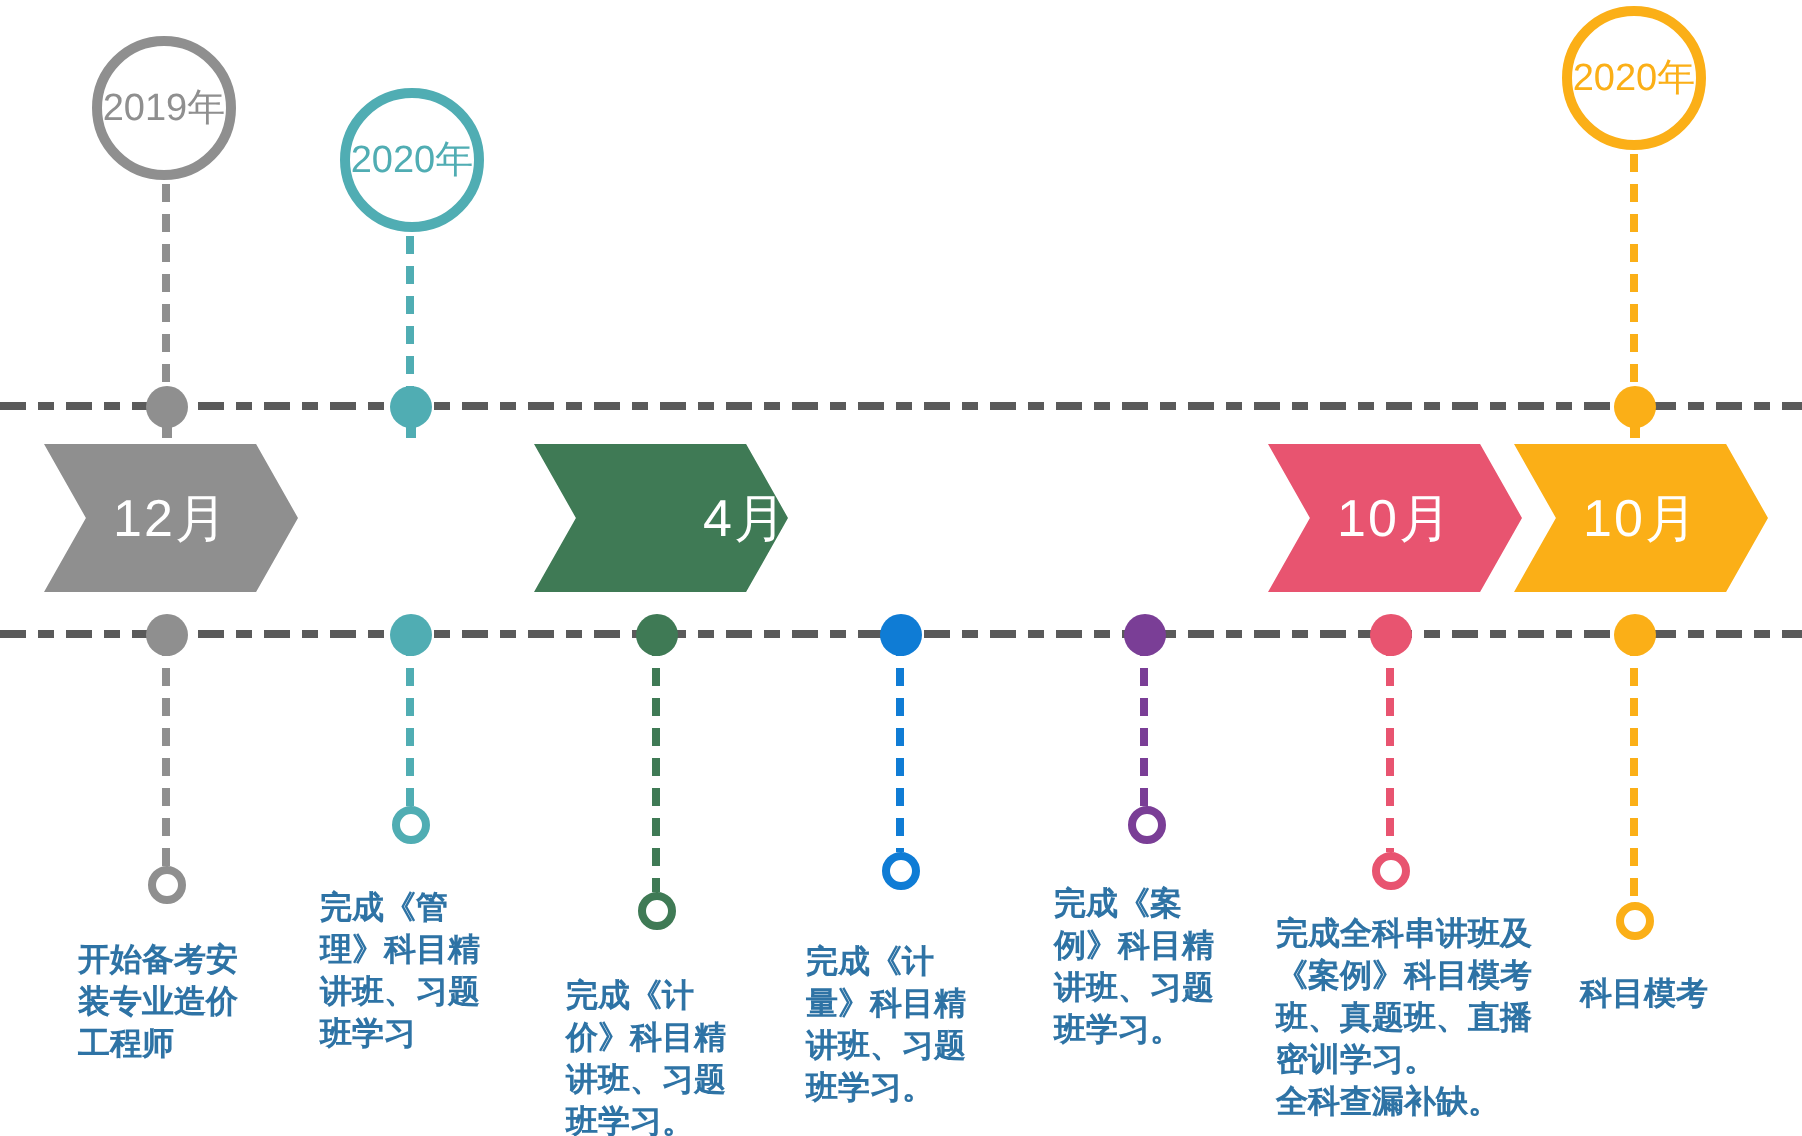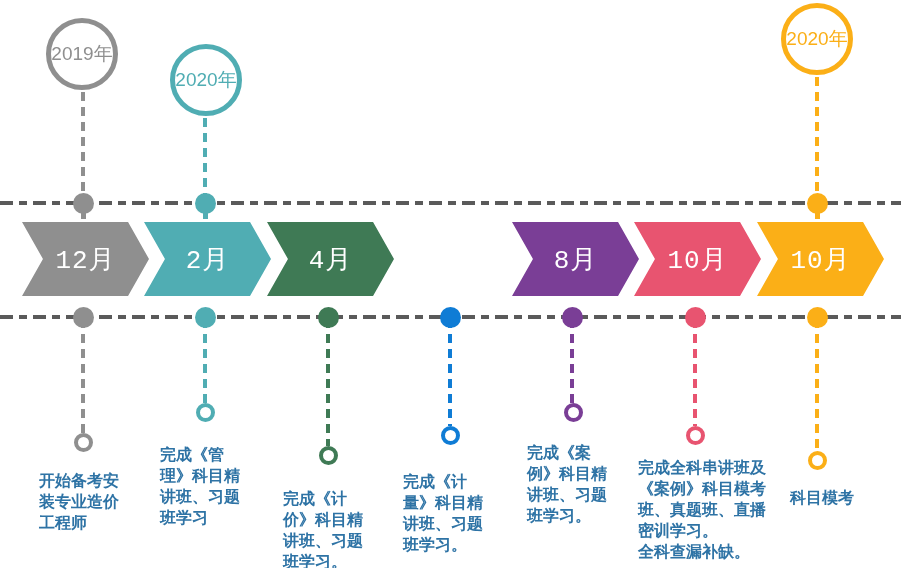--- a/index.html
+++ b/index.html
@@ -33,21 +33,21 @@
 
   
   .year{position:absolute;width:62px;height:62px;border:5px solid var(--c);border-radius:50%;
     display:flex;align-items:center;justify-content:center;background:#fff;
     color:var(--c);font-size:19px;white-space:nowrap;}
 
   
   .chev{position:absolute;top:222px;width:127px;height:74px;background:var(--c);
     clip-path:polygon(0 0,83.5% 0,100% 50%,83.5% 100%,0 100%,16.5% 50%);
     display:flex;align-items:center;justify-content:center;
-    color:#ffffff;font-size:26px;letter-spacing:1px;font-family:Liberation Mono, monospace;}
+    color:#ffffff;font-size:26px;letter-spacing:1px;}
 
   
   .desc{position:absolute;color:#2e73a5;font-size:16px;font-weight:bold;
     line-height:21px;white-space:pre-line;}
 </style>
 </head>
 <body>
 
 <div class="canvas">
 
@@ -82,28 +82,22 @@
     </div>
     <div class="vdash" style="left:815px;top:77px;height:124px;"></div>
     <div class="dot" style="left:807px;top:193px;"></div>
     <div class="stem" style="left:815px;top:205px;"></div>
   </div>
 
   
   <div class="chev c0" style="left:22px;">
       <span>12月</span>
     </div>
-  <div class="chev c1" style="left:144px;">
-      <span>2月</span>
-    </div>
-  <div class="chev c2" style="left:267px;">
+  <div class="chev c2" style="left:267px;justify-content:flex-end;">
       <span>4月</span>
-    </div>
-  <div class="chev c4" style="left:512px;">
-      <span>8月</span>
     </div>
   <div class="chev c5" style="left:634px;">
       <span>10月</span>
     </div>
   <div class="chev c6" style="left:757px;">
       <span>10月</span>
     </div>
 
   
   <div class="grp c0">

